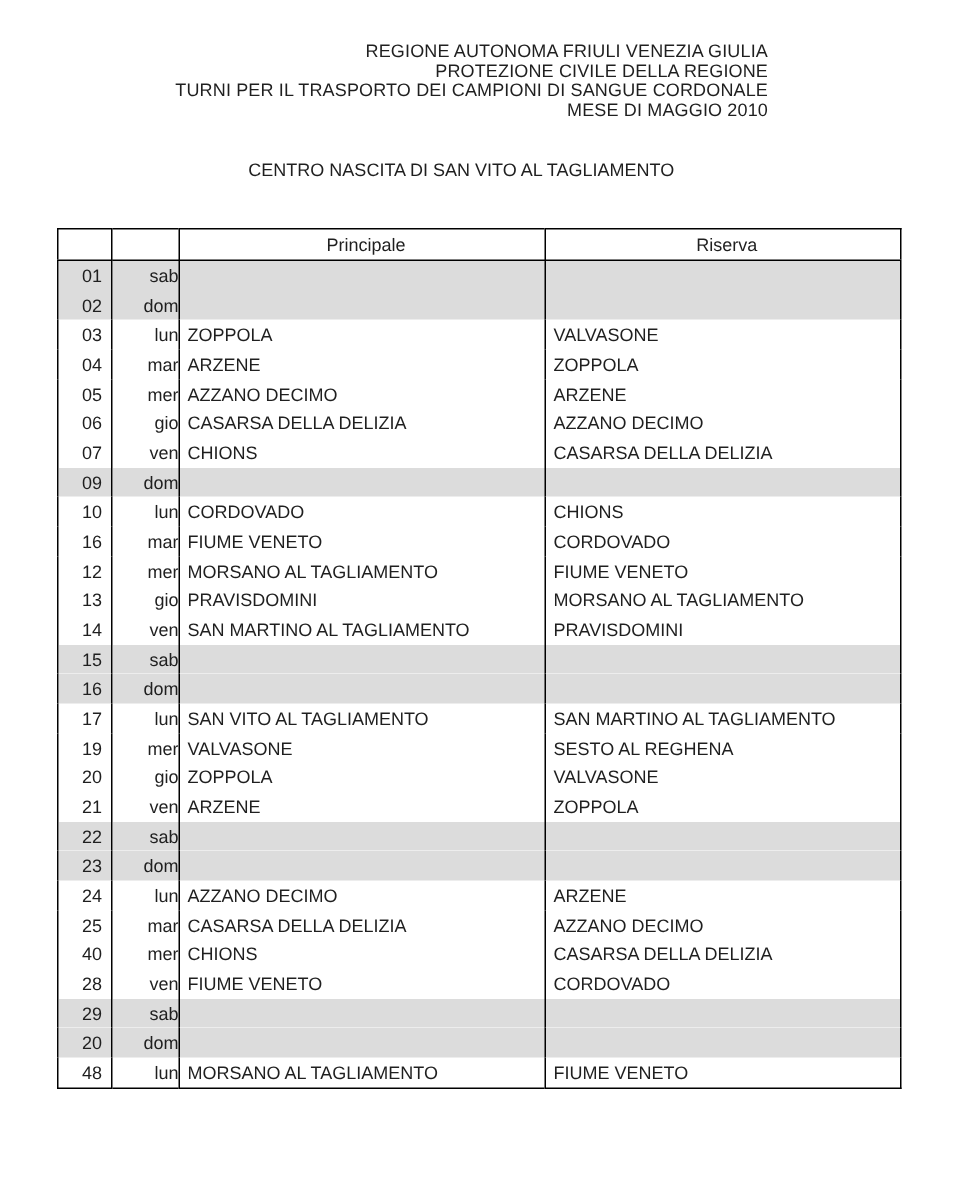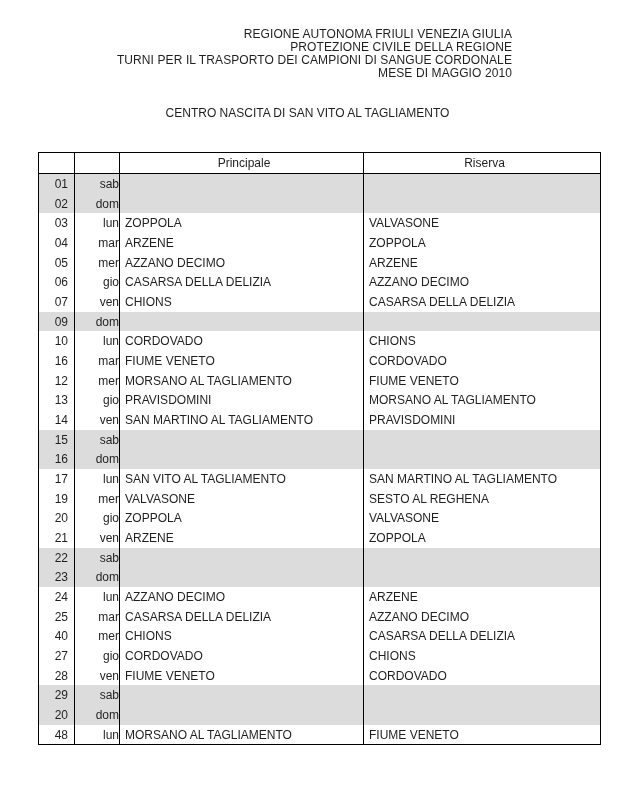--- a/index.html
+++ b/index.html
@@ -235,26 +235,20 @@
         <td>CASARSA DELLA DELIZIA</td>
         <td>AZZANO DECIMO</td>
       </tr>
       <tr>
         <td>40</td>
         <td>mer</td>
         <td>CHIONS</td>
         <td>CASARSA DELLA DELIZIA</td>
       </tr>
       <tr>
-        <td>27</td>
-        <td>gio</td>
-        <td>CORDOVADO</td>
-        <td>CHIONS</td>
-      </tr>
-      <tr>
         <td>28</td>
         <td>ven</td>
         <td>FIUME VENETO</td>
         <td>CORDOVADO</td>
       </tr>
       <tr class="weekend">
         <td>29</td>
         <td>sab</td>
         <td></td>
         <td></td>

